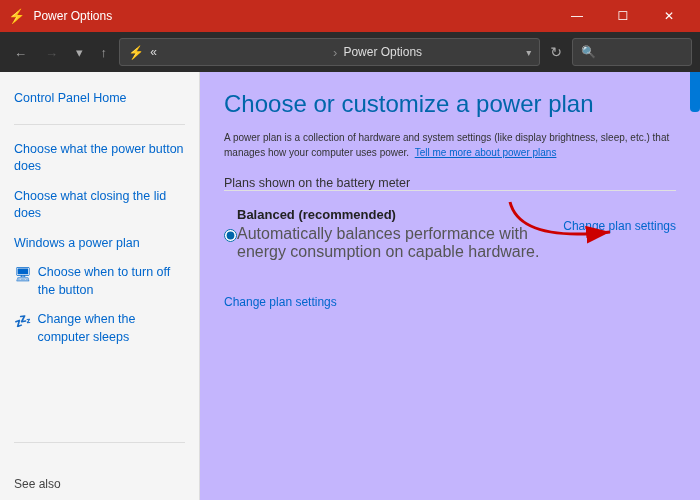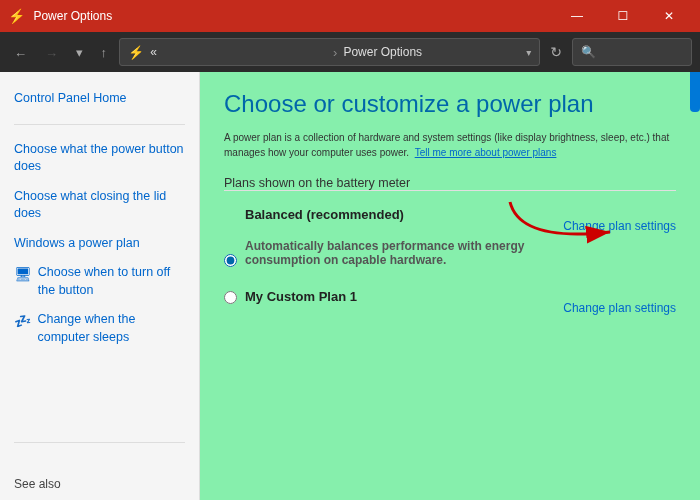--- a/index.html
+++ b/index.html
@@ -64,21 +64,21 @@
       display: flex;
       align-items: center;
       padding: 0 8px;
     }
     .search-icon-area { color: #888; font-size: 12px; }
 
     
     .main-content {
       display: flex;
       height: calc(500px - 72px);
-      background: #86efac;
+      background: #c4b5fd;
     }
 
     
     .sidebar {
       width: 200px;
       min-width: 200px;
       background: #f5f5f5;
       border-right: 1px solid #ddd;
       padding: 12px 0;
       overflow-y: auto;
@@ -126,24 +126,24 @@
     }
 
     
     .plan-row {
       display: flex;
       align-items: flex-start;
       justify-content: space-between;
       margin-bottom: 14px;
       padding: 4px 0;
     }
-    .plan-left { display: flex; align-items: flex-end; gap: 8px; flex: 1; }
+    .plan-left { display: flex; align-items: center; gap: 0; flex: 1; }
     .plan-radio { margin-top: 2px; cursor: pointer; accent-color: #0066aa; }
     .plan-name { font-weight: 600; font-size: 13px; color: #222; }
-    .plan-desc { font-size: 12px; color: #555; margin-top: 17px; font-weight: bold; }
+    .plan-desc { font-size: 16px; color: #555; margin-top: 3px; }
     .change-plan-link { color: #0066cc; font-size: 12px; text-decoration: none; cursor: pointer; white-space: nowrap; margin-top: 12px; }
 
     
     .arrow-container {
       position: absolute;
       top: 120px;
       right: 80px;
       pointer-events: none;
     }
     .red-arrow {
@@ -235,26 +235,20 @@
         <input type="radio" class="plan-radio" name="plan" checked="" style="">
         <div>
           <div class="plan-name">Balanced (recommended)</div>
           <div class="plan-desc">Automatically balances performance with energy consumption on capable hardware.</div>
         </div>
       </div>
       <a class="change-plan-link">Change plan settings</a>
     </div>
 
     <div class="plan-row">
-      <div class="plan-left">
-        <input type="radio" class="plan-radio" name="plan" style="">
-        <div>
-          <div class="plan-name">My Custom Plan 1</div>
-        </div>
-      </div>
       <a class="change-plan-link">Change plan settings</a>
     </div>
 
     <div class="arrow-container">
       <svg class="red-arrow" viewBox="0 0 120 60">
         <defs>
           <marker id="arrowhead" markerWidth="8" markerHeight="6" refX="8" refY="3" orient="auto">
             <polygon points="0 0, 8 3, 0 6" fill="#cc0000"></polygon>
           </marker>
         </defs>

